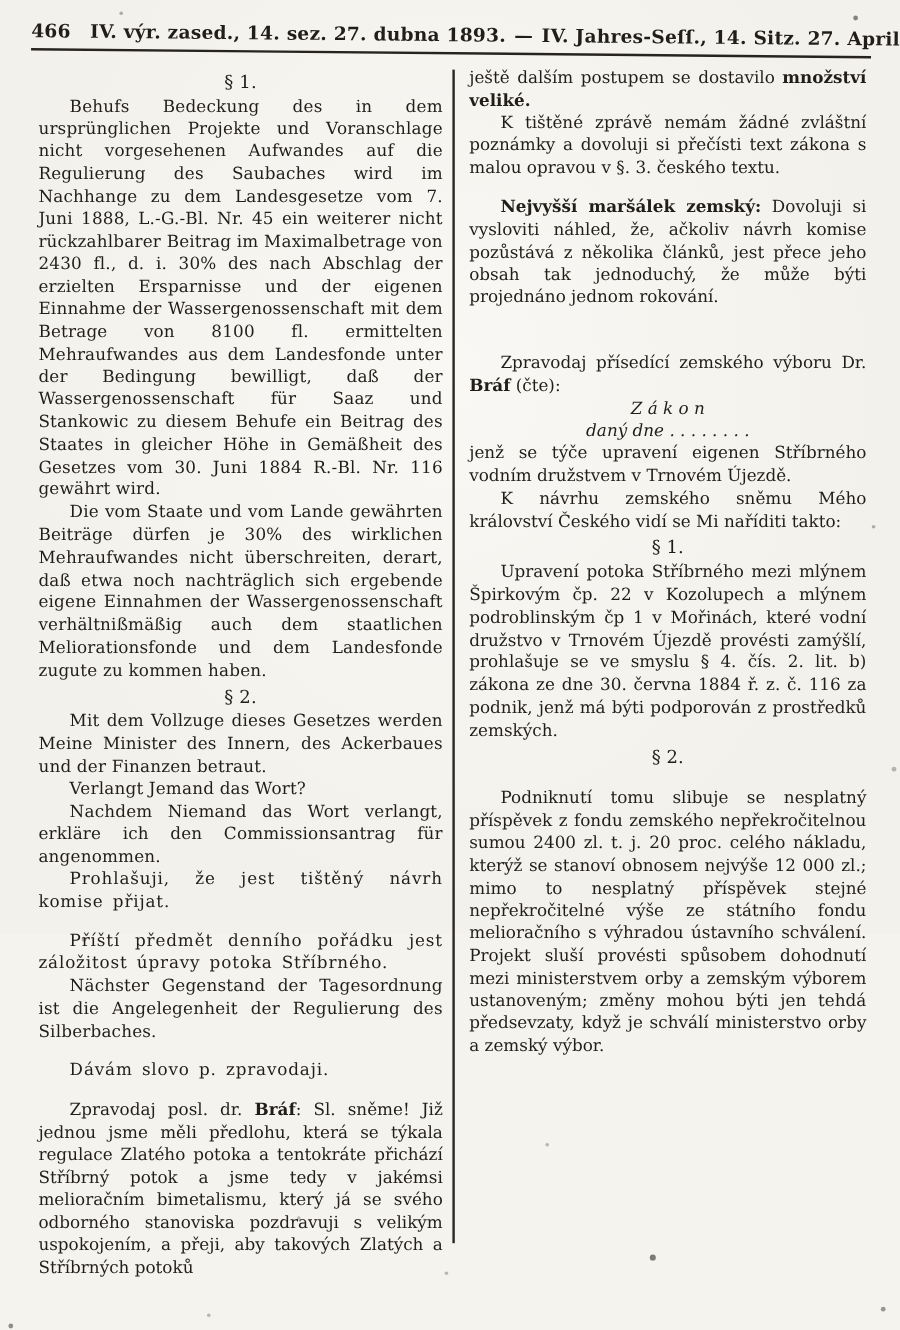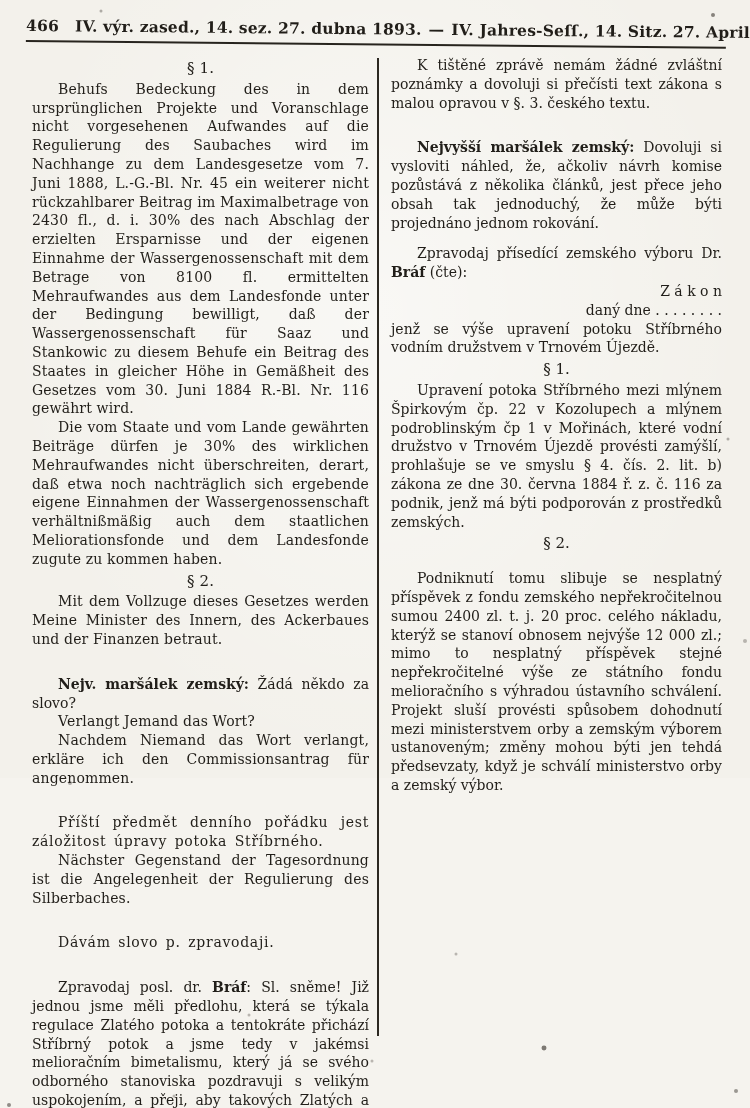--- a/index.html
+++ b/index.html
@@ -52,28 +52,28 @@
   .col-right { padding-left: 12px; width: 331px; }
   .divider {
     position: absolute;
     left: 377px; top: 58px;
     width: 2px; height: 978px;
     background: #2c2821;
   }
   
   .blk { margin: 0; }
   .blk.indent { text-indent: 26px; }
-  .blk.center { text-align: right; text-indent: 0; }
+  .blk.center { text-align: center; text-indent: 0; font-style: italic; }
   .blk.heading { text-align: center; text-indent: 0; margin: 3px 0 2px 0; font-size: 15px; }
   .blk.fraktur { letter-spacing: 0.15px; }
   .blk.spaced { letter-spacing: 0.7px; word-spacing: 2.5px; }
   .b { font-weight: bold; }
   .gap-sm { margin-top: 16px; }
-  .gap-md { margin-top: 26px; }
-  .gap-lg { margin-top: 12px; }
+  .gap-md { margin-top: 14px; }
+  .gap-lg { margin-top: 36px; }
   
   .speckles {
     position: absolute; left: 0; top: 0; width: 2px; height: 2px;
     background: transparent; border-radius: 50%;
     box-shadow:
       712px 14px 0 1px rgba(45,40,33,0.55),
       100px 10px 0 0.5px rgba(45,40,33,0.35),
       543px 1047px 0 1.5px rgba(45,40,33,0.6),
       8px 1104px 0 1px rgba(45,40,33,0.5),
       69px 782px 0 1px rgba(45,40,33,0.35),
@@ -100,35 +100,37 @@
 
   <div class="divider"></div>
 
   <div class="columns">
     <div class="col col-left" id="col-left">
         <p class="blk fraktur heading"><span>§ 1.</span></p>
         <p class="blk fraktur indent"><span>Behufs Bedeckung des in dem ursprünglichen Projekte und Voranschlage nicht vorgesehenen Aufwandes auf die Regulierung des Saubaches wird im Nachhange zu dem Landesgesetze vom 7. Juni 1888, L.-G.-Bl. Nr. 45 ein weiterer nicht rückzahlbarer Beitrag im Maximalbetrage von 2430 fl., d. i. 30% des nach Abschlag der erzielten Ersparnisse und der eigenen Einnahme der Wassergenossenschaft mit dem Betrage von 8100 fl. ermittelten Mehraufwandes aus dem Landesfonde unter der Bedingung bewilligt, daß der Wassergenossenschaft für Saaz und Stankowic zu diesem Behufe ein Beitrag des Staates in gleicher Höhe in Gemäßheit des Gesetzes vom 30. Juni 1884 R.-Bl. Nr. 116 gewährt wird.</span></p>
         <p class="blk fraktur indent"><span>Die vom Staate und vom Lande gewährten Beiträge dürfen je 30% des wirklichen Mehraufwandes nicht überschreiten, derart, daß etwa noch nachträglich sich ergebende eigene Einnahmen der Wassergenossenschaft verhältnißmäßig auch dem staatlichen Meliorationsfonde und dem Landesfonde zugute zu kommen haben.</span></p>
         <p class="blk fraktur heading gap-lg"><span>§ 2.</span></p>
         <p class="blk fraktur indent"><span>Mit dem Vollzuge dieses Gesetzes werden Meine Minister des Innern, des Ackerbaues und der Finanzen betraut.</span></p>
-        <p class="blk antiqua indent gap-md"><span class="b">Nejv. maršálek zemský:</span><span> Žádá někdo za slovo?</span></p>
         <p class="blk fraktur indent"><span>Verlangt Jemand das Wort?</span></p>
         <p class="blk fraktur indent"><span>Nachdem Niemand das Wort verlangt, erkläre ich den Commissionsantrag für angenommen.</span></p>
+        <p class="blk antiqua indent spaced"><span>Prohlašuji, že jest tištěný návrh komise přijat.</span></p>
         <p class="blk antiqua indent spaced gap-md"><span>Příští předmět denního pořádku jest záložitost úpravy potoka Stříbrného.</span></p>
         <p class="blk fraktur indent"><span>Nächster Gegenstand der Tagesordnung ist die Angelegenheit der Regulierung des Silberbaches.</span></p>
         <p class="blk antiqua indent spaced gap-md"><span>Dávám slovo p. zpravodaji.</span></p>
         <p class="blk antiqua indent gap-md"><span>Zpravodaj posl. dr. </span><span class="b">Bráf</span><span>: Sl. sněme! Již jednou jsme měli předlohu, která se týkala regulace Zlatého potoka a tentokráte přichází Stříbrný potok a jsme tedy v jakémsi melioračním bimetalismu, který já se svého odborného stanoviska pozdravuji s velikým uspokojením, a přeji, aby takových Zlatých a Stříbrných potoků</span></p>
       </div>
     <div class="col col-right" id="col-right">
+        <p class="blk antiqua"><span>ještě dalším postupem se dostavilo </span><span class="b">množství veliké.</span></p>
         <p class="blk antiqua indent"><span>K tištěné zprávě nemám žádné zvláštní poznámky a dovoluji si přečísti text zákona s malou opravou v §. 3. českého textu.</span></p>
         <p class="blk antiqua indent gap-md"><span class="b">Nejvyšší maršálek zemský:</span><span> Dovoluji si vysloviti náhled, že, ačkoliv návrh komise pozůstává z několika článků, jest přece jeho obsah tak jednoduchý, že může býti projednáno jednom rokování.</span></p>
         <p class="blk antiqua indent gap-lg"><span>Zpravodaj přísedící zemského výboru Dr. </span><span class="b">Bráf</span><span> (čte):</span></p>
         <p class="blk antiqua center"><span>Z á k o n</span></p>
         <p class="blk antiqua center"><span>daný dne . . . . . . . .</span></p>
-        <p class="blk antiqua"><span>jenž se výše upravení potoku Stříbrného vodním družstvem v Trnovém Újezdě.</span></p>
+        <p class="blk antiqua"><span>jenž se týče upravení eigenen Stříbrného vodním družstvem v Trnovém Újezdě.</span></p>
+        <p class="blk antiqua indent"><span>K návrhu zemského sněmu Mého království Českého vidí se Mi naříditi takto:</span></p>
         <p class="blk antiqua heading gap-md"><span>§ 1.</span></p>
         <p class="blk antiqua indent"><span>Upravení potoka Stříbrného mezi mlýnem Špirkovým čp. 22 v Kozolupech a mlýnem podroblinským čp 1 v Mořinách, které vodní družstvo v Trnovém Újezdě provésti zamýšlí, prohlašuje se ve smyslu § 4. čís. 2. lit. b) zákona ze dne 30. června 1884 ř. z. č. 116 za podnik, jenž má býti podporován z prostředků zemských.</span></p>
         <p class="blk antiqua heading gap-lg"><span>§ 2.</span></p>
         <p class="blk antiqua indent gap-sm"><span>Podniknutí tomu slibuje se nesplatný příspěvek z fondu zemského nepřekročitelnou sumou 2400 zl. t. j. 20 proc. celého nákladu, kterýž se stanoví obnosem nejvýše 12 000 zl.; mimo to nesplatný příspěvek stejné nepřekročitelné výše ze státního fondu melioračního s výhradou ústavního schválení. Projekt sluší provésti spůsobem dohodnutí mezi ministerstvem orby a zemským výborem ustanoveným; změny mohou býti jen tehdá předsevzaty, když je schválí ministerstvo orby a zemský výbor.</span></p>
       </div>
   </div>
 
   <div class="speckles"></div>
 </div>
 

